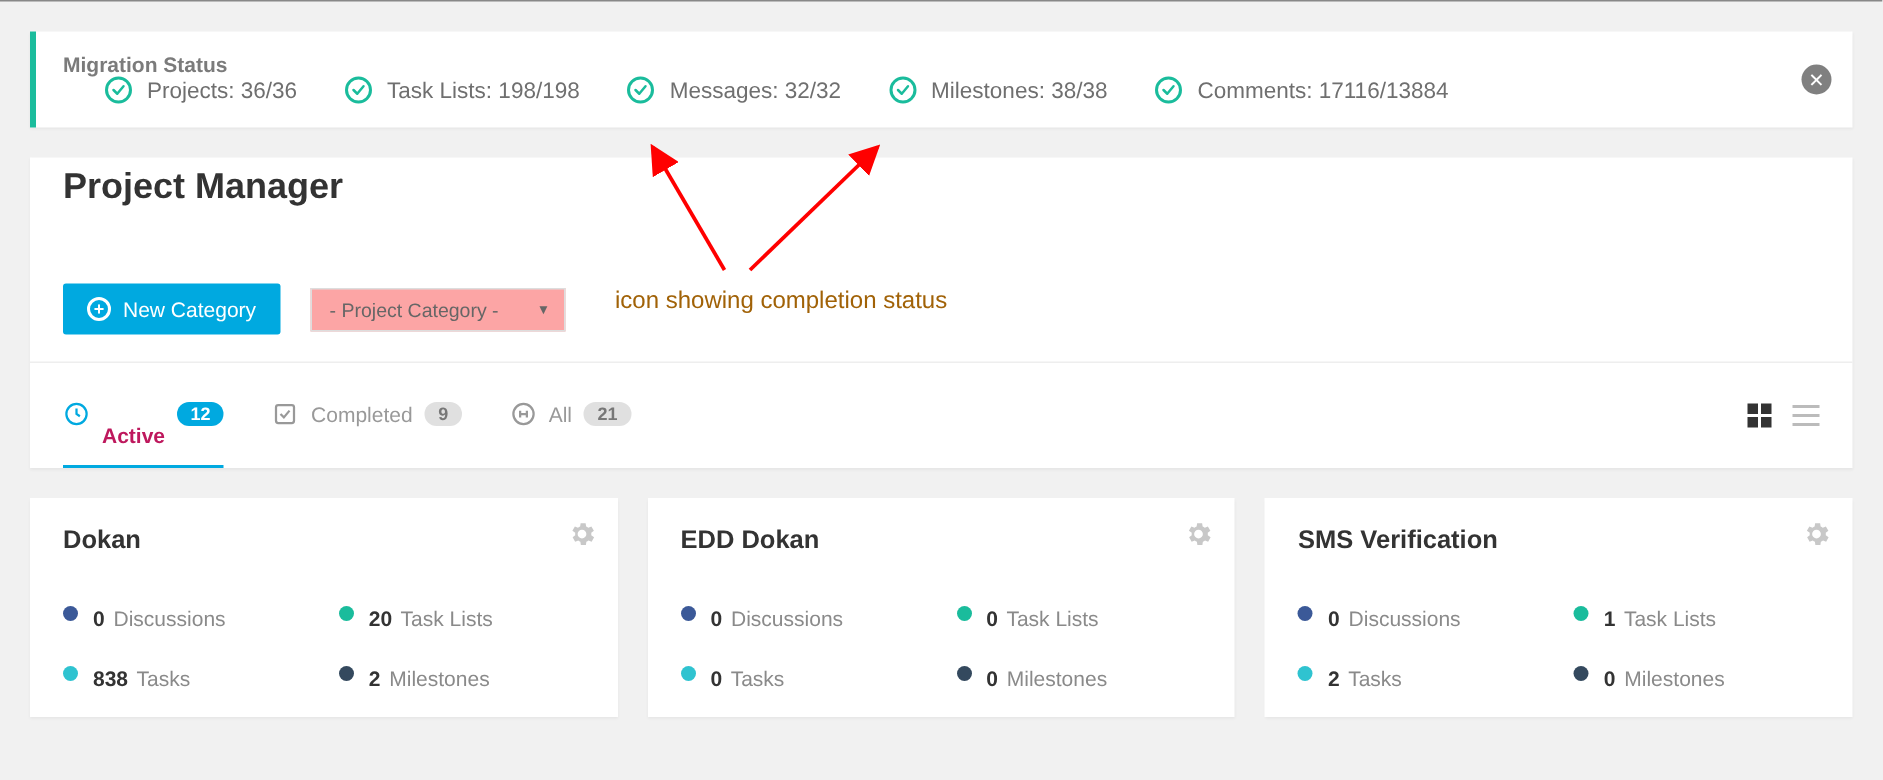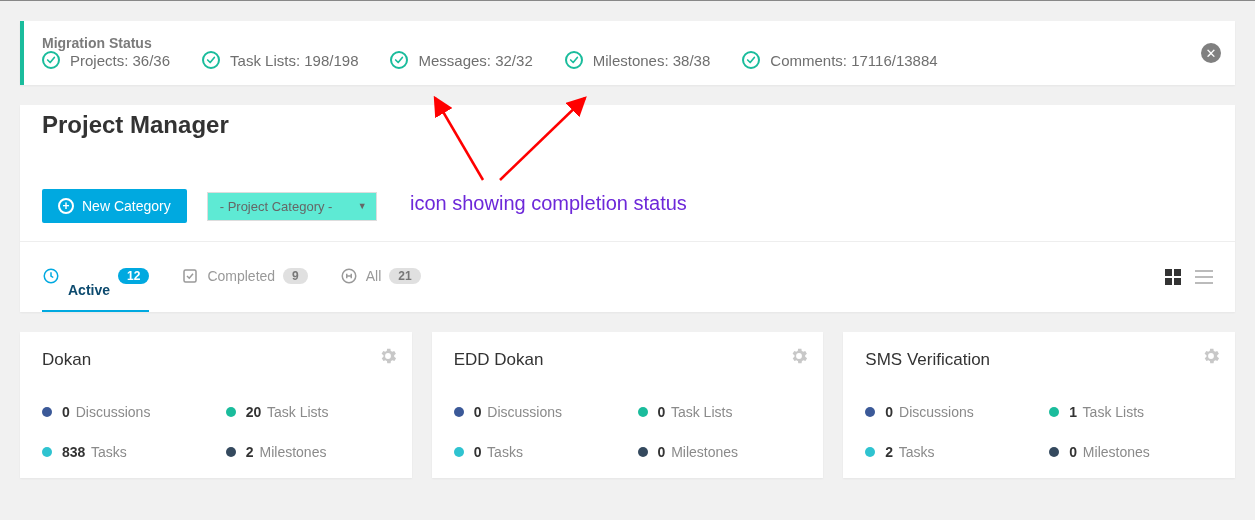--- a/index.html
+++ b/index.html
@@ -24,20 +24,21 @@
   }
   .migration-title {
     color: #7b7b7b;
     font-weight: 600;
     font-size: 14px;
   }
   .migration-row {
     display: flex;
     gap: 32px;
     align-items: flex-start;
+    margin-left: 28px;
   }
   .migration-item {
     display: flex;
     align-items: center;
     gap: 10px;
     color: #6f6f6f;
     font-size: 15px;
   }
   .check-circle {
     width: 18px;
@@ -106,21 +107,21 @@
     border-radius: 50%;
     display: flex;
     align-items: center;
     justify-content: center;
     font-weight: bold;
     font-size: 12px;
     line-height: 1;
   }
   .category-select {
     border: 1px solid #ddd;
-    background: #5eead4;
+    background: #fca5a5;
     color: #666;
     padding: 6px 30px 6px 12px;
     font-size: 13px;
     appearance: none;
     position: relative;
     cursor: pointer;
     min-width: 170px;
   }
   .select-wrap { position: relative; display: inline-block; }
   .select-wrap::after {
@@ -149,21 +150,21 @@
     margin-right: 32px;
     cursor: pointer;
     color: #999;
     font-size: 14px;
     border-bottom: 2px solid transparent;
   }
   .tab.active {
     color: #00a9e0;
     border-bottom-color: #00a9e0;
   }
-  .tab.active .tab-label { color: #0c4a6e; font-weight: 600; margin-top: 28px; }
+  .tab.active .tab-label { color: #be185d; font-weight: 600; margin-top: 28px; }
   .tab-icon {
     width: 18px;
     height: 18px;
     display: flex;
     align-items: center;
     justify-content: center;
   }
   .badge {
     background: #00a9e0;
     color: #fff;
@@ -206,41 +207,41 @@
   .project-card {
     background: #fff;
     flex: 1;
     padding: 18px 22px;
     box-shadow: 0 1px 2px rgba(0,0,0,0.05);
     position: relative;
     min-width: 0;
   }
   .project-title {
     font-size: 17px;
-    font-weight: 400;
+    font-weight: 700;
     color: #333;
   }
   .gear-btn {
     position: absolute;
     right: 14px;
     top: 14px;
     color: #c8c8c8;
     cursor: pointer;
     width: 20px;
     height: 20px;
   }
   .stats-grid {
     display: grid;
     grid-template-columns: 1fr 1fr;
     gap: 24px 20px;
     margin-top: 34px;
   }
   .stat {
     display: flex;
-    align-items: center;
+    align-items: flex-start;
     gap: 10px;
     color: #8a8a8a;
     font-size: 14px;
   }
   .stat strong { color: #333; font-weight: 700; margin-right: 2px; }
   .dot {
     width: 10px;
     height: 10px;
     border-radius: 50%;
     flex-shrink: 0;
@@ -252,22 +253,22 @@
   
   .annotation-layer {
     position: absolute;
     left: 0; top: 0;
     pointer-events: none;
     width: 1255px;
     height: 520px;
   }
   .annotation-text {
     position: absolute;
-    color: #6d28d9;
-    font-size: 20px;
+    color: #a16207;
+    font-size: 16px;
     font-family: "Segoe UI", sans-serif;
   }
 </style>
 </head>
 <body>
 
 <div class="top-border"></div>
 
 <div class="migration-panel">
   <div class="migration-title">Migration Status</div>

